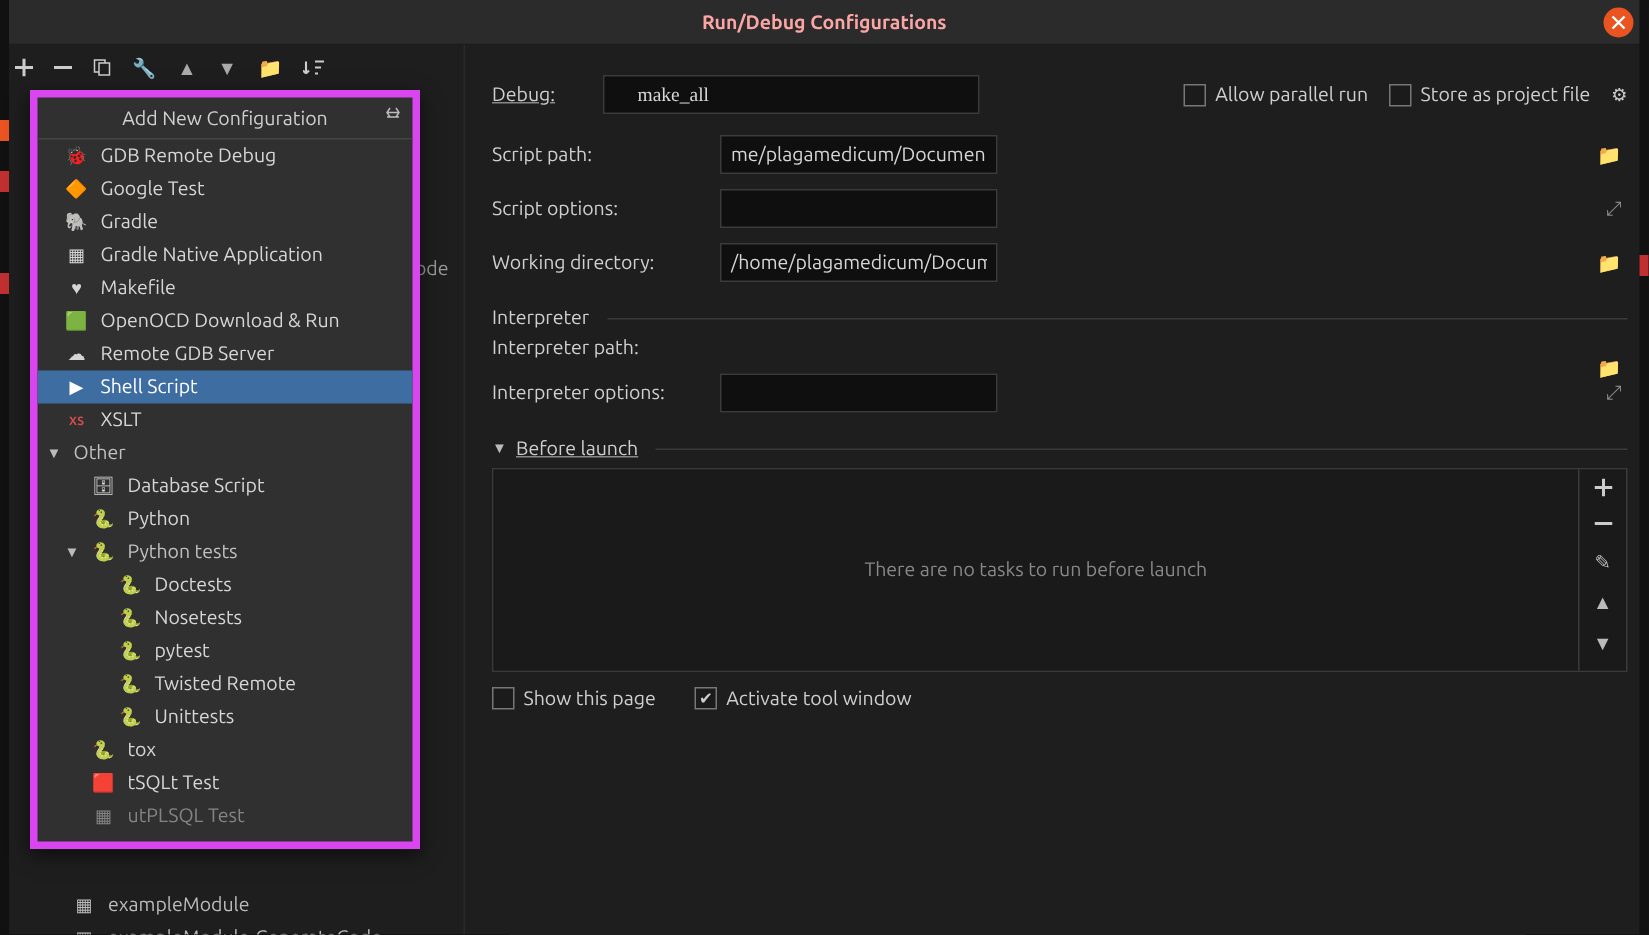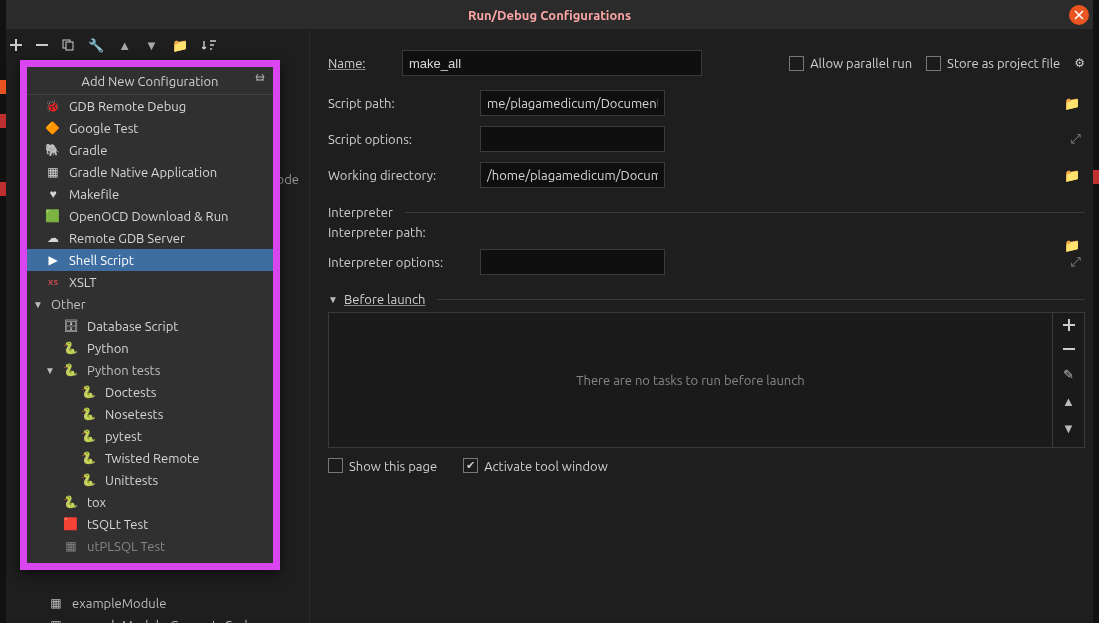--- a/index.html
+++ b/index.html
@@ -5,42 +5,42 @@
 html,body{margin:0;padding:0;width:1099px;height:623px;font-family:"Ubuntu","Segoe UI",Arial,sans-serif;font-size:13px;color:#c7c7c7;background:#0f0f0f;overflow:hidden}
 *{box-sizing:border-box}
 .titlebar{height:30px;background:#2b2b2b;border-top-left-radius:6px;border-top-right-radius:6px;display:flex;align-items:center;position:relative;border-bottom:1px solid #1d1d1d}
 .title{width:100%;text-align:center;font-weight:bold;color:#fca5a5}
 .close{position:absolute;right:10px;top:5px;width:20px;height:20px;border-radius:50%;background:#e95420;display:flex;align-items:center;justify-content:center}
 .close svg{width:10px;height:10px}
 .body{display:flex;height:593px;background:#1e1e1e}
 .left{width:310px;border-right:1px solid #2a2a2a;display:flex;flex-direction:column;position:relative}
 .toolbar{height:30px;display:flex;align-items:center;gap:14px;padding:0 10px}
 .tbtn{color:#aaa;display:flex;align-items:center;justify-content:center}
-.dropdown{position:absolute;left:20px;top:30px;width:260px;background:#303030;border:7px solid #d946ef;box-shadow:0 4px 12px rgba(0,0,0,.6);display:flex;flex-direction:column;padding-bottom:6px;max-height:530px;overflow:hidden}
+.dropdown{position:absolute;left:20px;top:30px;width:260px;background:#303030;border:5px solid #d946ef;box-shadow:0 4px 12px rgba(0,0,0,.6);display:flex;flex-direction:column;padding-bottom:6px;max-height:530px;overflow:hidden}
 .dd-head{display:flex;align-items:center;justify-content:center;height:28px;color:#d0d0d0;position:relative;border-bottom:1px solid #444}
 .dd-collapse{position:absolute;right:6px;top:4px;color:#aaa}
 .dd-item{display:flex;align-items:center;gap:8px;height:22px;padding:0 8px;color:#d6d6d6;white-space:nowrap}
 .dd-item.sel{background:#3e6ea1;color:#fff}
 .dd-item.group{color:#c0c0c0}
 .dd-icon{width:16px;height:16px;display:flex;align-items:center;justify-content:center;font-size:12px}
 .chev{color:#bbb;font-size:10px;width:10px;text-align:center}
 .behind-tree{position:absolute;left:0;top:30px;right:0;color:#bbb}
 .behind-item{height:22px;display:flex;align-items:center;gap:8px;padding-left:48px}
 .right{flex:1;padding:20px 14px 10px 18px;display:flex;flex-direction:column;overflow:hidden}
 .row{display:flex;align-items:center;margin-bottom:10px}
 .lbl{width:152px;color:#cfcfcf}
 .uline{text-decoration:underline;text-decoration-color:#888}
 .inp{flex:1;height:26px;background:#0f0f0f;border:1px solid #3b3b3b;color:#d6d6d6;padding:0 6px;font-family:inherit;font-size:13px;display:flex;align-items:center}
 input.inp{outline:none}
 .inp-wrap{position:relative;flex:1}
 .inp-wrap .tail{position:absolute;right:4px;top:0;height:26px;display:flex;align-items:center;color:#888}
 .inp-wrap .tail span{margin-left:6px}
 .toprow{display:flex;align-items:center;gap:14px;margin-bottom:14px}
 .toprow .lbl{width:60px}
-.toprow .nameinput{width:300px;height:26px;background:#0f0f0f;border:1px solid #3a3a3a;color:#d6d6d6;padding:0 6px;font-family:Liberation Sans, sans-serif;font-size:13px;outline:none}
+.toprow .nameinput{width:251px;height:26px;background:#0f0f0f;border:1px solid #3a3a3a;color:#d6d6d6;padding:0 22px;font-family:Liberation Serif, serif;font-size:13px;outline:none}
 .chklabel{display:flex;align-items:center;gap:6px;color:#cfcfcf}
 .chkbx{width:15px;height:15px;border:1px solid #777;background:#1b1b1b;display:flex;align-items:center;justify-content:center}
 .chkbx.on::after{content:"✔";font-size:11px;color:#cfcfcf}
 .section-head{display:flex;align-items:center;gap:6px;margin-top:7px;margin-bottom:6px;color:#cfcfcf;position:relative}
 .section-head .hr{height:1px;background:#3a3a3a;flex:1;margin-left:6px}
 .before-panel{display:flex;border:1px solid #3a3a3a;height:136px}
 .before-center{flex:1;display:flex;align-items:center;justify-content:center;color:#888;background:#1a1a1a}
 .before-side{width:32px;display:flex;flex-direction:column;align-items:center;justify-content:flex-start;padding-top:6px;gap:12px;color:#bbb;border-left:1px solid #3a3a3a;background:#1a1a1a}
 .chkrow{display:flex;align-items:flex-start;gap:26px;margin-top:10px}
 .mini-icon{font-size:12px;color:#ccc}
@@ -209,21 +209,21 @@
             <span class="dd-icon">▦</span>
             <span>utPLSQL Test</span>
           </div>
         </div>
     </div>
 
   </div>
 
   <div class="right">
     <div class="toprow">
-      <span class="lbl"><span class="uline">Name:</span></span>
+      <span class="lbl"><span class="uline">Debug:</span></span>
       <input class="nameinput" value="make_all" style="">
       <div style="flex:1"></div>
       <label class="chklabel">
         <span class="chkbx"></span>
         <span>Allow parallel run</span>
       </label>
       <label class="chklabel">
         <span class="chkbx"></span>
         <span>Store as project file</span>
       </label>

